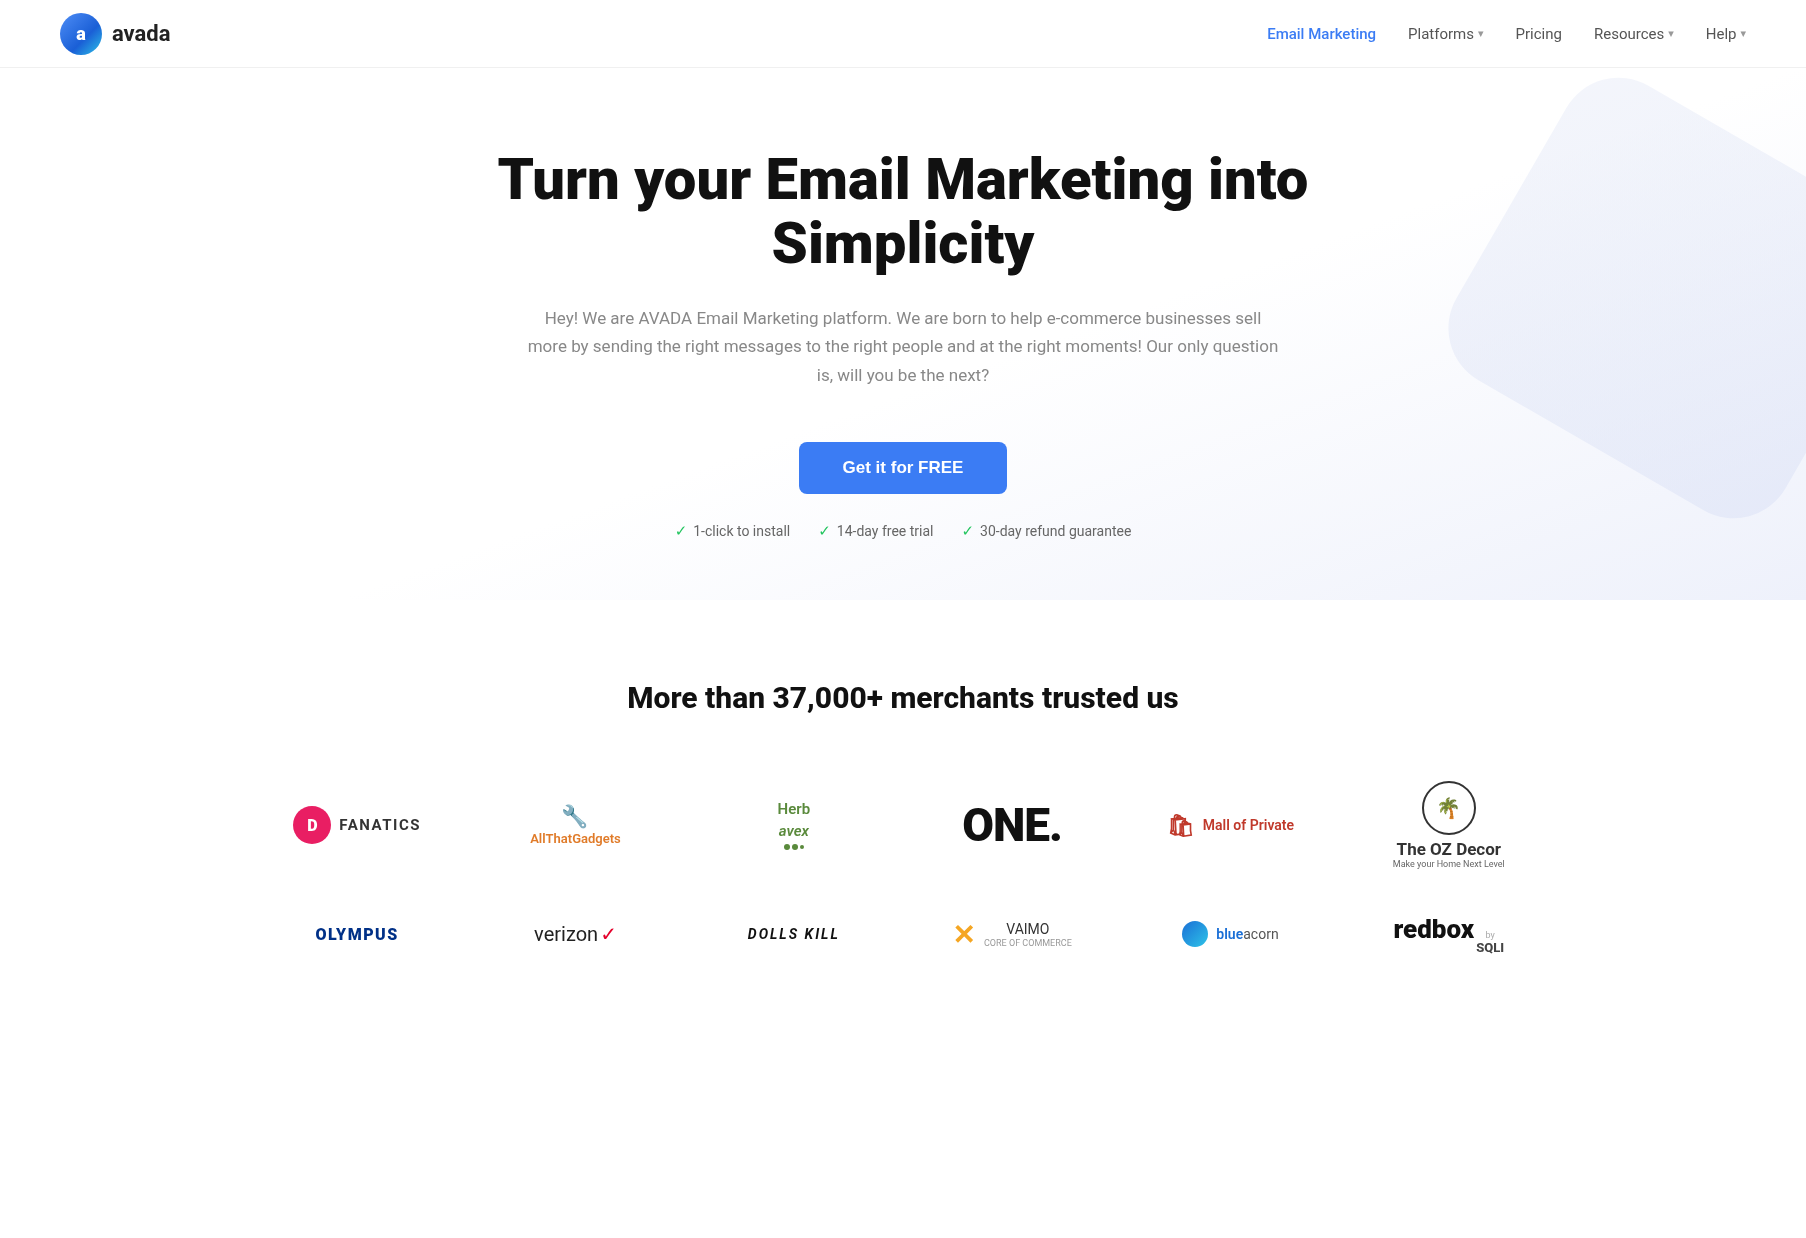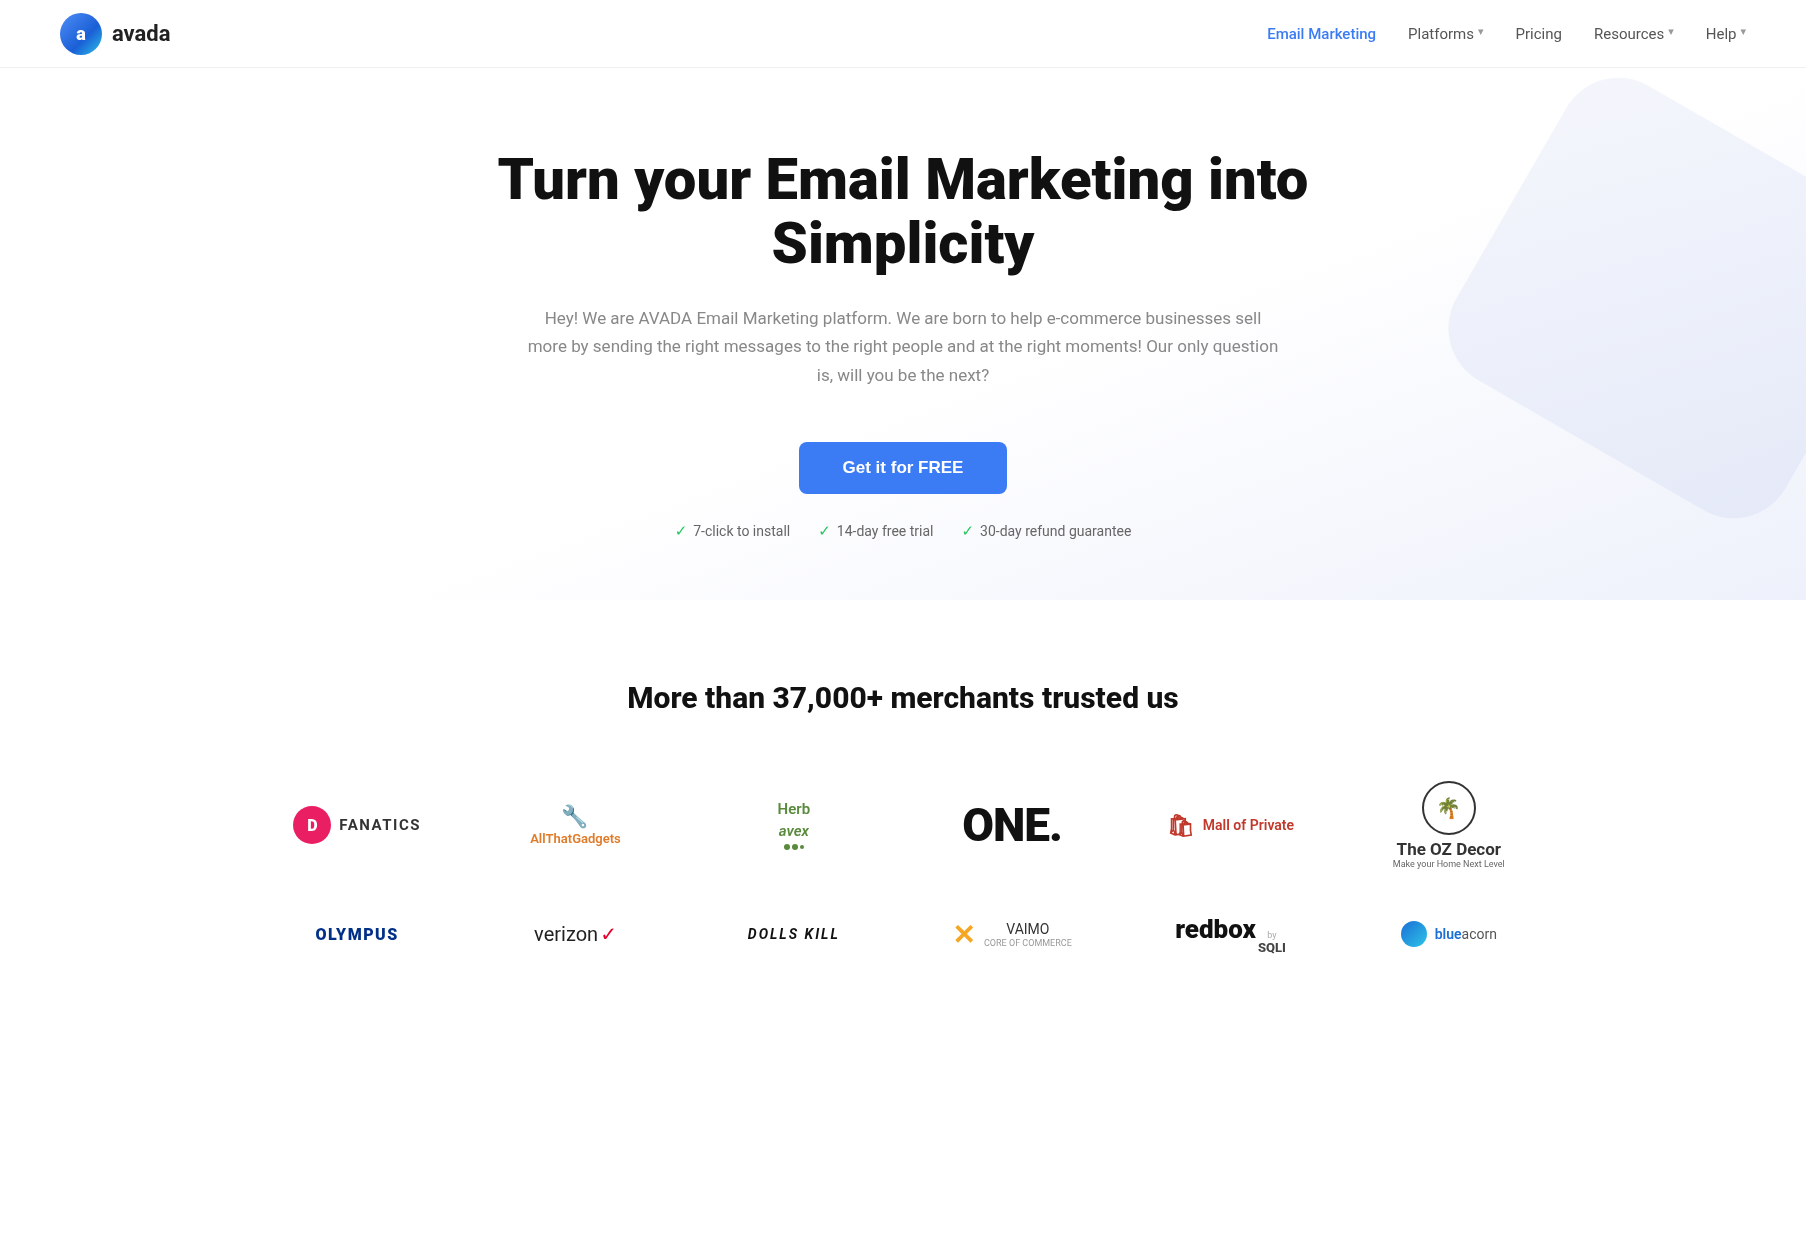--- a/index.html
+++ b/index.html
@@ -19,21 +19,21 @@
     .logo-area { display: flex; align-items: center; gap: 10px; }
     .logo-icon {
       width: 42px; height: 42px;
       background: linear-gradient(135deg, #4f8ef7 0%, #1a5fd6 60%, #2ec4e8 100%);
       border-radius: 50%;
       display: flex; align-items: center; justify-content: center;
       font-weight: 900; color: #fff; font-size: 18px;
     }
     .logo-text { font-size: 22px; font-weight: 700; color: #222; }
     .nav-links { display: flex; align-items: center; gap: 32px; }
-    .nav-link { text-decoration: none; font-size: 15px; color: #555; cursor: pointer; display: flex; align-items: flex-start; gap: 4px; }
+    .nav-link { text-decoration: none; font-size: 15px; color: #555; cursor: pointer; display: flex; align-items: center; gap: 4px; }
     .nav-link.active { color: #3b7cf4; font-weight: 500; }
     .nav-link-arrow { font-size: 11px; color: #999; }
 
     
     .hero {
       text-align: center;
       padding: 80px 40px 60px;
       background: linear-gradient(160deg, #fff 55%, #eef1fb 100%);
       position: relative;
       overflow: hidden;
@@ -210,21 +210,21 @@
 </nav>
 
 <section class="hero">
   <div class="hero-content">
     <h1>Turn your Email Marketing into Simplicity</h1>
     <p class="hero-sub">Hey! We are AVADA Email Marketing platform. We are born to help e-commerce businesses sell more by sending the right messages to the right people and at the right moments! Our only question is, will you be the next?</p>
     <button class="cta-btn">Get it for FREE</button>
     <div class="perks">
       <span class="perk">
         <span class="check">✓</span>
-        <span>7-click to install</span>
+        <span>1-click to install</span>
       </span>
       <span class="perk">
         <span class="check">✓</span>
         <span>14-day free trial</span>
       </span>
       <span class="perk">
         <span class="check">✓</span>
         <span>30-day refund guarantee</span>
       </span>
     </div>
@@ -302,31 +302,31 @@
       <div class="brand-vaimo">
         <span class="vaimo-x">✕</span>
         <div>
           <div class="vaimo-text">VAIMO</div>
           <div class="vaimo-sub">CORE OF COMMERCE</div>
         </div>
       </div>
     </div>
 
     <div class="brand-logo">
+      <div class="brand-blueacorn">
+        <div class="acorn-icon"></div>
+        <span class="acorn-text">
+          <span class="acorn-blue">blue</span>acorn
+        </span>
+      </div>
+    </div>
+
+    <div class="brand-logo">
       <div class="brand-redbox">
         <span class="redbox-main">redbox</span>
         <div class="redbox-by">
           <span class="redbox-by-text">by</span>
           <span class="redbox-sqli">SQLI</span>
         </div>
       </div>
     </div>
-
-    <div class="brand-logo">
-      <div class="brand-blueacorn">
-        <div class="acorn-icon"></div>
-        <span class="acorn-text">
-          <span class="acorn-blue">blue</span>acorn
-        </span>
-      </div>
-    </div>
   </div>
 </section>
 
 </body></html>

